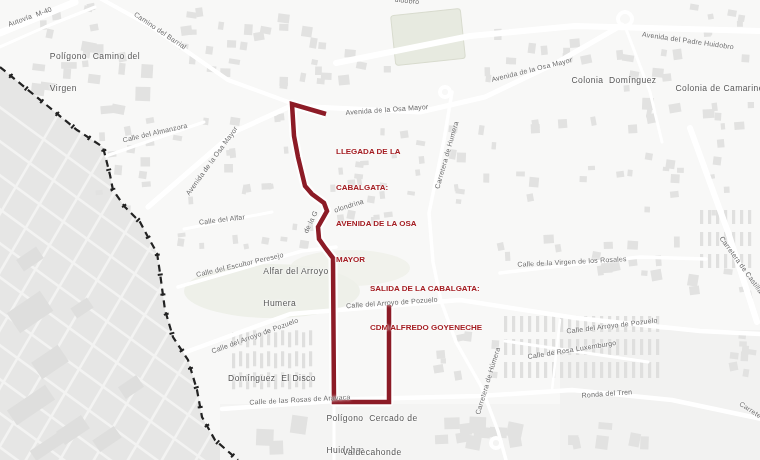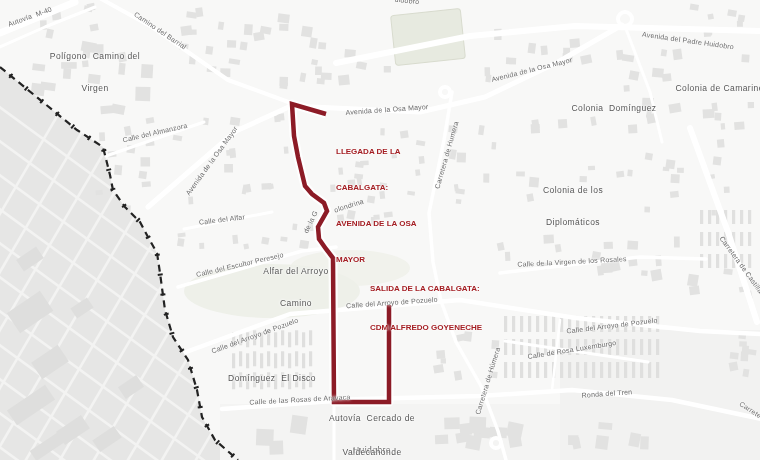--- a/index.html
+++ b/index.html
@@ -1,21 +1,21 @@
 <!DOCTYPE html>
 <html style="--annot: #a41e23;"><head>
 <meta charset="utf-8">
 <style>
   html,body{margin:0;padding:0}
   #stage{position:relative;width:760px;height:460px;overflow:hidden;background:#f8f8f7;
          font-family:"Liberation Sans",sans-serif}
   #stage svg{position:absolute;left:0;top:0}
   .lbl{position:absolute;white-space:pre;color:#6a6a6a;font-size:7px;letter-spacing:.2px;
        line-height:8px;text-shadow:0 0 2px #fff,0 0 3px #fff,0 0 4px #fff}
-  .area{font-size:8.5px;color:#555;letter-spacing:.45px;text-align:center;line-height:10.5px}
+  .area{font-size:8.5px;color:#555;letter-spacing:.45px;text-align:left;line-height:10.5px}
   .annot{position:absolute;font-weight:bold;font-size:8px;color:var(--annot,#a41e23);
          line-height:12px;white-space:pre;text-shadow:0 0 2px #fff,0 0 3px #fff}
   #salida-annotation{line-height:13px}
 </style>
 </head>
 <body>
 
 <div id="stage">
   <svg id="basemap" width="760" height="460" viewBox="0 0 760 460">
     <defs>
@@ -484,33 +484,29 @@
   <div class="lbl" style="left:572px;top:350px;transform:translate(-50%,-50%) rotate(-9deg)">Calle de Rosa Luxemburgo</div>
   <div class="lbl" style="left:300px;top:400px;transform:translate(-50%,-50%) rotate(-3deg)">Calle de las Rosas de Aravaca</div>
   <div class="lbl" style="left:488px;top:381px;transform:translate(-50%,-50%) rotate(-73deg)">Carretera de Húmera</div>
   <div class="lbl" style="left:607px;top:394px;transform:translate(-50%,-50%) rotate(-4deg)">Ronda del Tren</div>
   <div class="lbl" style="left:753px;top:412px;transform:translate(-50%,-50%) rotate(33deg)">Carretera</div>
 
   <div class="lbl area" style="left:95px;top:72px;transform:translate(-50%,-50%)">
     <div>Polígono  Camino del</div>
     <div>Virgen</div>
   </div>
-  <div class="lbl area" style="left:614px;top:108px;transform:translate(-50%,-50%)">Colonia  Domínguez</div>
+  <div class="lbl area" style="left:614px;top:80px;transform:translate(-50%,-50%)">Colonia  Domínguez</div>
   <div class="lbl area" style="left:722px;top:88px;transform:translate(-50%,-50%)">Colonia de Camarines</div>
-  <div class="lbl area" style="left:573px;top:206px;transform:translate(-50%,-50%)">
-    <div>Colonia de los</div>
-    <div>Diplomáticos</div>
-  </div>
   <div class="lbl area" style="left:296px;top:287px;transform:translate(-50%,-50%)">
     <div>Alfar del Arroyo</div>
-    <div>Camino</div>
+    <div>Humera</div>
   </div>
   <div class="lbl area" style="left:272px;top:378px;transform:translate(-50%,-50%)">Domínguez  El Disco</div>
   <div class="lbl area" style="left:372px;top:434px;transform:translate(-50%,-50%)">
-    <div>Autovía  Cercado de</div>
+    <div>Polígono  Cercado de</div>
     <div>Huidobro</div>
   </div>
   <div class="lbl area" style="left:372px;top:452px;transform:translate(-50%,-50%)">Valdecahonde</div>
 
   <div class="annot" id="salida-annotation" style="left:370px;top:256px">
     <div>SALIDA DE LA CABALGATA:</div>
     <div>CDM ALFREDO GOYENECHE</div>
   </div>
   <div class="annot" id="llegada-annotation" style="left:336px;top:122px">
     <div>LLEGADA DE LA</div>

